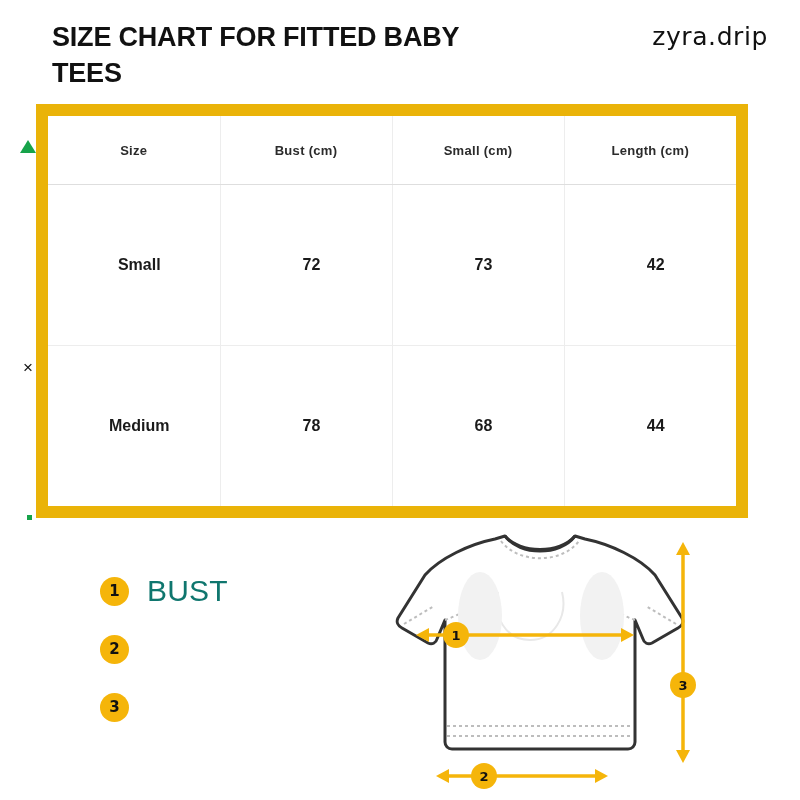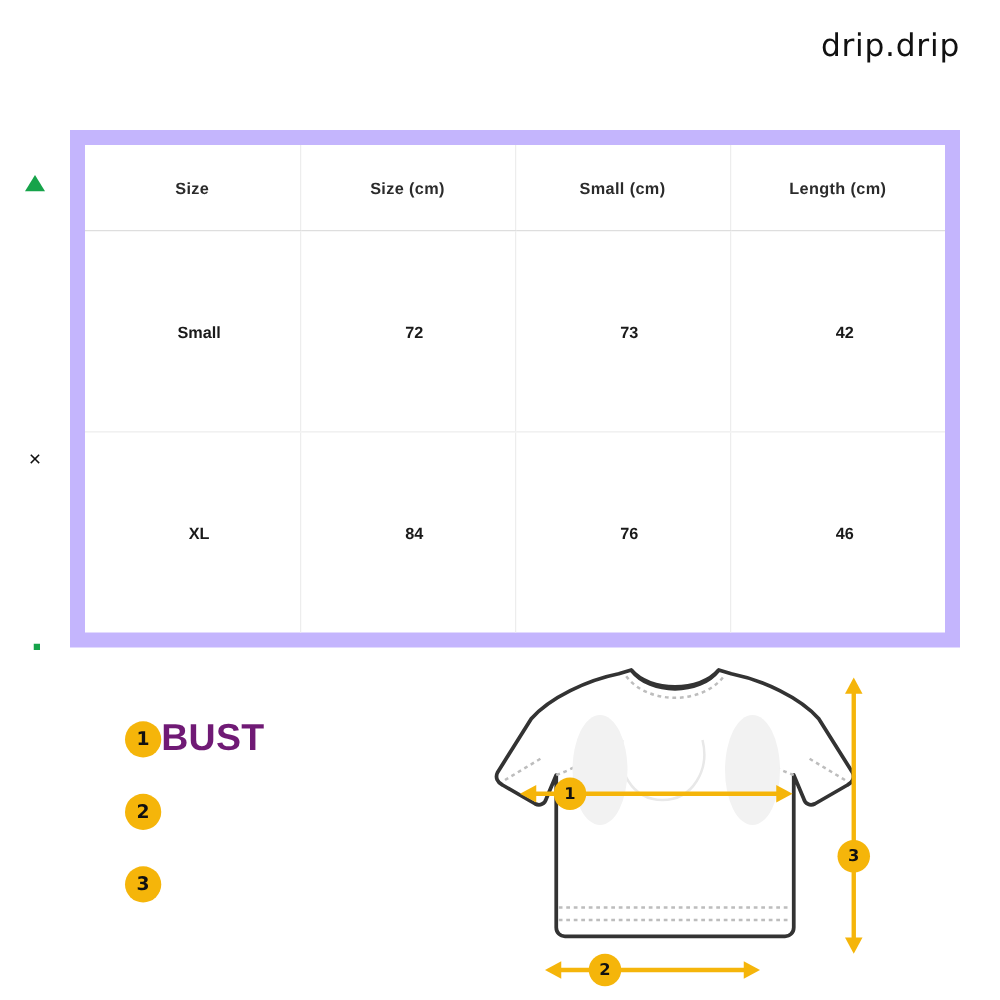--- a/index.html
+++ b/index.html
@@ -75,24 +75,23 @@
     background: #16a34a;
   }
 
   
   .table-frame {
     position: absolute;
     left: 36px;
     top: 104px;
     width: 712px;
     height: 414px;
-    background: #c4b5fd;
+    background: #eab308;
     padding: 12px;
     box-sizing: border-box;
-    margin-left: 20px;
   }
   .table-inner {
     width: 100%;
     height: 100%;
     background: #ffffff;
     box-sizing: border-box;
   }
   table.size-table {
     width: 100%;
     height: 100%;
@@ -101,21 +100,21 @@
   }
   table.size-table th {
     font-size: 13px;
     font-weight: bold;
     color: #2b2b2b;
     letter-spacing: 0.3px;
     border-bottom: 1px solid #dedede;
     height: 66px;
   }
   table.size-table td {
-    font-size: 13px;
+    font-size: 16px;
     font-weight: bold;
     color: #1a1a1a;
     text-align: center;
     border-bottom: 1px solid #ededed;
     height: 66px;
     padding-left: 12px;
   }
   table.size-table tr:last-child td {
     border-bottom: none;
   }
@@ -144,24 +143,25 @@
     color: #111111;
     font-size: 15px;
     font-weight: bold;
     display: flex;
     align-items: center;
     justify-content: center;
     flex: 0 0 auto;
     font-family: "DejaVu Sans", sans-serif;
   }
   .legend-label {
+    margin-left: 18px;
     font-size: 30px;
-    font-weight: bold;
+    font-weight: normal;
     letter-spacing: 0.2px;
-    color: #701a75;
+    color: #0f766e;
     text-transform: uppercase;
   }
 
   
   .shirt-wrap {
     position: absolute;
     left: 330px;
     top: 520px;
     width: 400px;
     height: 275px;
@@ -182,50 +182,51 @@
     z-index: 5;
   }
   .badge-bust   { left: 113px; top: 102px; }
   .badge-bottom { left: 141px; top: 243px; }
   .badge-length { left: 340px; top: 152px; }
 </style>
 </head>
 <body>
 
 <div class="header">
-  <div class="brand">drip.drip</div>
+  <div class="title">SIZE CHART FOR FITTED BABY TEES</div>
+  <div class="brand">zyra.drip</div>
 </div>
 
 <div class="mark-triangle"></div>
 <div class="mark-x">×</div>
 <div class="mark-dot"></div>
 
 <div class="table-frame">
   <div class="table-inner">
     <table class="size-table">
       <thead>
         <tr>
           <th>Size</th>
-          <th>Size (cm)</th>
+          <th>Bust (cm)</th>
           <th>Small (cm)</th>
           <th>Length (cm)</th>
         </tr>
       </thead>
       <tbody>
         <tr>
           <td>Small</td>
           <td>72</td>
           <td>73</td>
           <td>42</td>
         </tr>
         <tr>
-          <td>XL</td>
-          <td>84</td>
-          <td>76</td>
-          <td>46</td>
+          <td>Medium</td>
+          <td>78</td>
+          <td>68</td>
+          <td>44</td>
         </tr>
       </tbody>
     </table>
   </div>
 </div>
 
 <div class="legend">
   <div class="legend-row">
     <div class="badge">1</div>
     <div class="legend-label">BUST</div>

